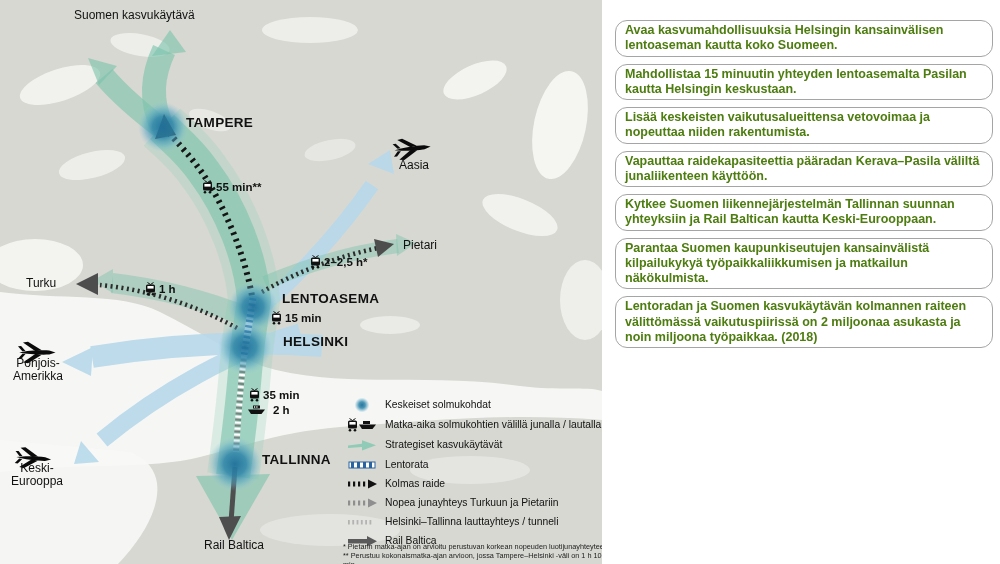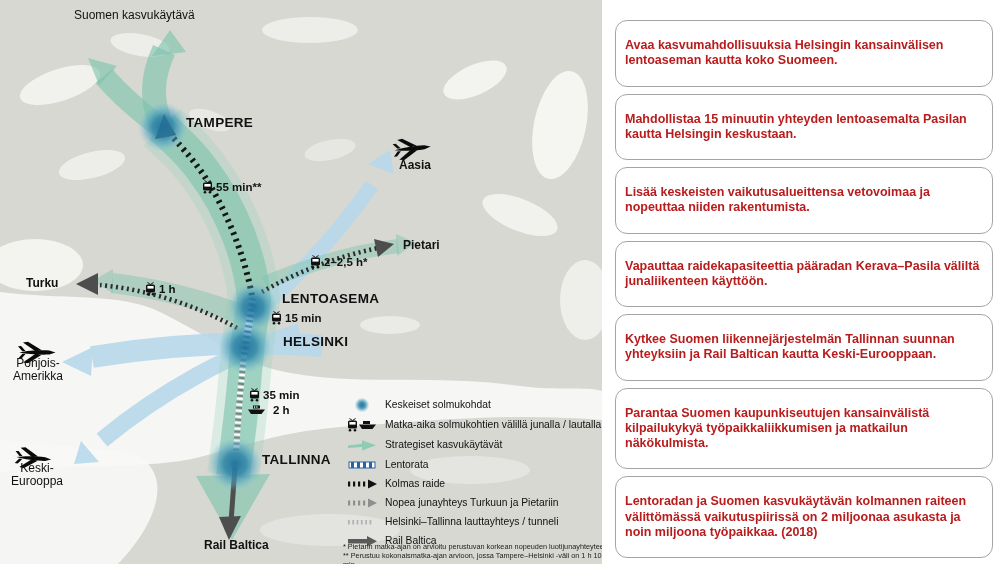--- a/index.html
+++ b/index.html
@@ -4,36 +4,36 @@
 <style>
   html,body{margin:0;padding:0;background:#fff;}
   body{width:1000px;height:564px;overflow:hidden;font-family:"Liberation Sans",sans-serif;}
   .page{display:flex;width:1000px;height:455px;}
   
   .map-panel{position:relative;width:602px;height:564px;flex:0 0 602px;overflow:hidden;}
   .map-panel svg.mapbg{position:absolute;left:0;top:0;}
   .maplabel{position:absolute;color:#111;white-space:nowrap;}
   .corridor-label{font-size:12px;}
   .city{font-weight:bold;font-size:13.5px;letter-spacing:.3px;}
-  .dest{font-size:12px;font-weight:bold;}
+  .dest{font-size:12px;}
   .dest2{font-size:12px;text-align:center;line-height:1.05;white-space:normal;}
   .trow{display:flex;align-items:center;gap:3px;font-weight:bold;font-size:11.5px;}
   .trow svg{display:block;}
   
   .legend{position:absolute;left:345px;top:397px;width:258px;display:flex;flex-direction:column;gap:5px;}
   .lrow{display:flex;align-items:center;gap:6px;}
   .licon{width:34px;flex:0 0 34px;display:flex;justify-content:center;}
   .ltext{font-size:10.3px;color:#111;line-height:1.1;}
   .footnotes{position:absolute;left:343px;top:542px;width:268px;font-size:7.3px;color:#222;line-height:1.25;}
   
   .right-panel{flex:1;background:#fff;padding:20px 12px 0 13px;box-sizing:border-box;}
   .title{font-size:35px;font-weight:bold;color:#050505;margin:2px 0 16px 2px;letter-spacing:-.5px;}
   .boxes{display:flex;flex-direction:column;gap:7px;width:378px;}
-  .box{border:1px solid #a5a5a5;border-radius:12px;background:#fff;padding:17px 9px;
-       font-size:12.5px;font-weight:bold;color:#b91c1c;line-height:1.22;}
+  .box{border:1px solid #a5a5a5;border-radius:12px;background:#fff;padding:2px 9px;
+       font-size:12.5px;font-weight:bold;color:#4d7c0f;line-height:1.22;}
   .box .it{}
 </style>
 </head>
 <body>
 
 <div class="page">
 
   <div class="map-panel">
     <svg class="mapbg" width="602" height="564" viewBox="0 0 602 564">
       <defs>

